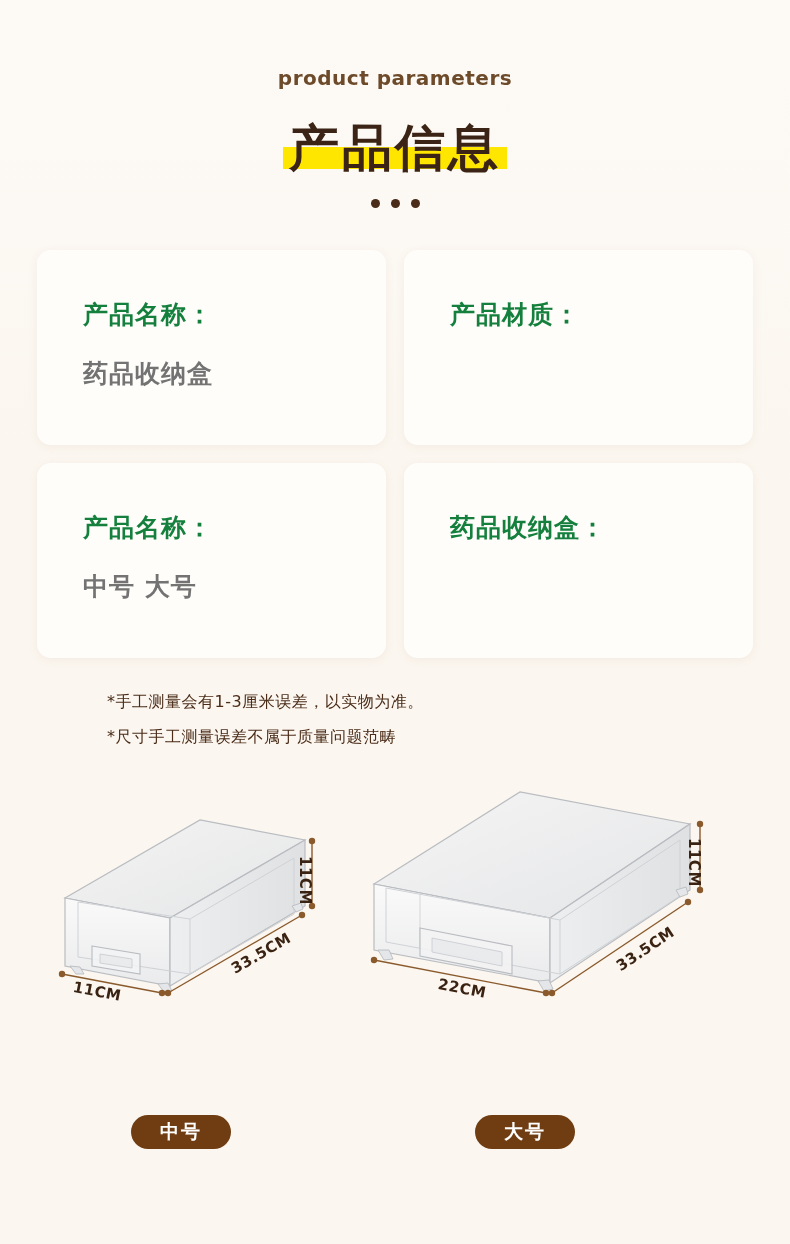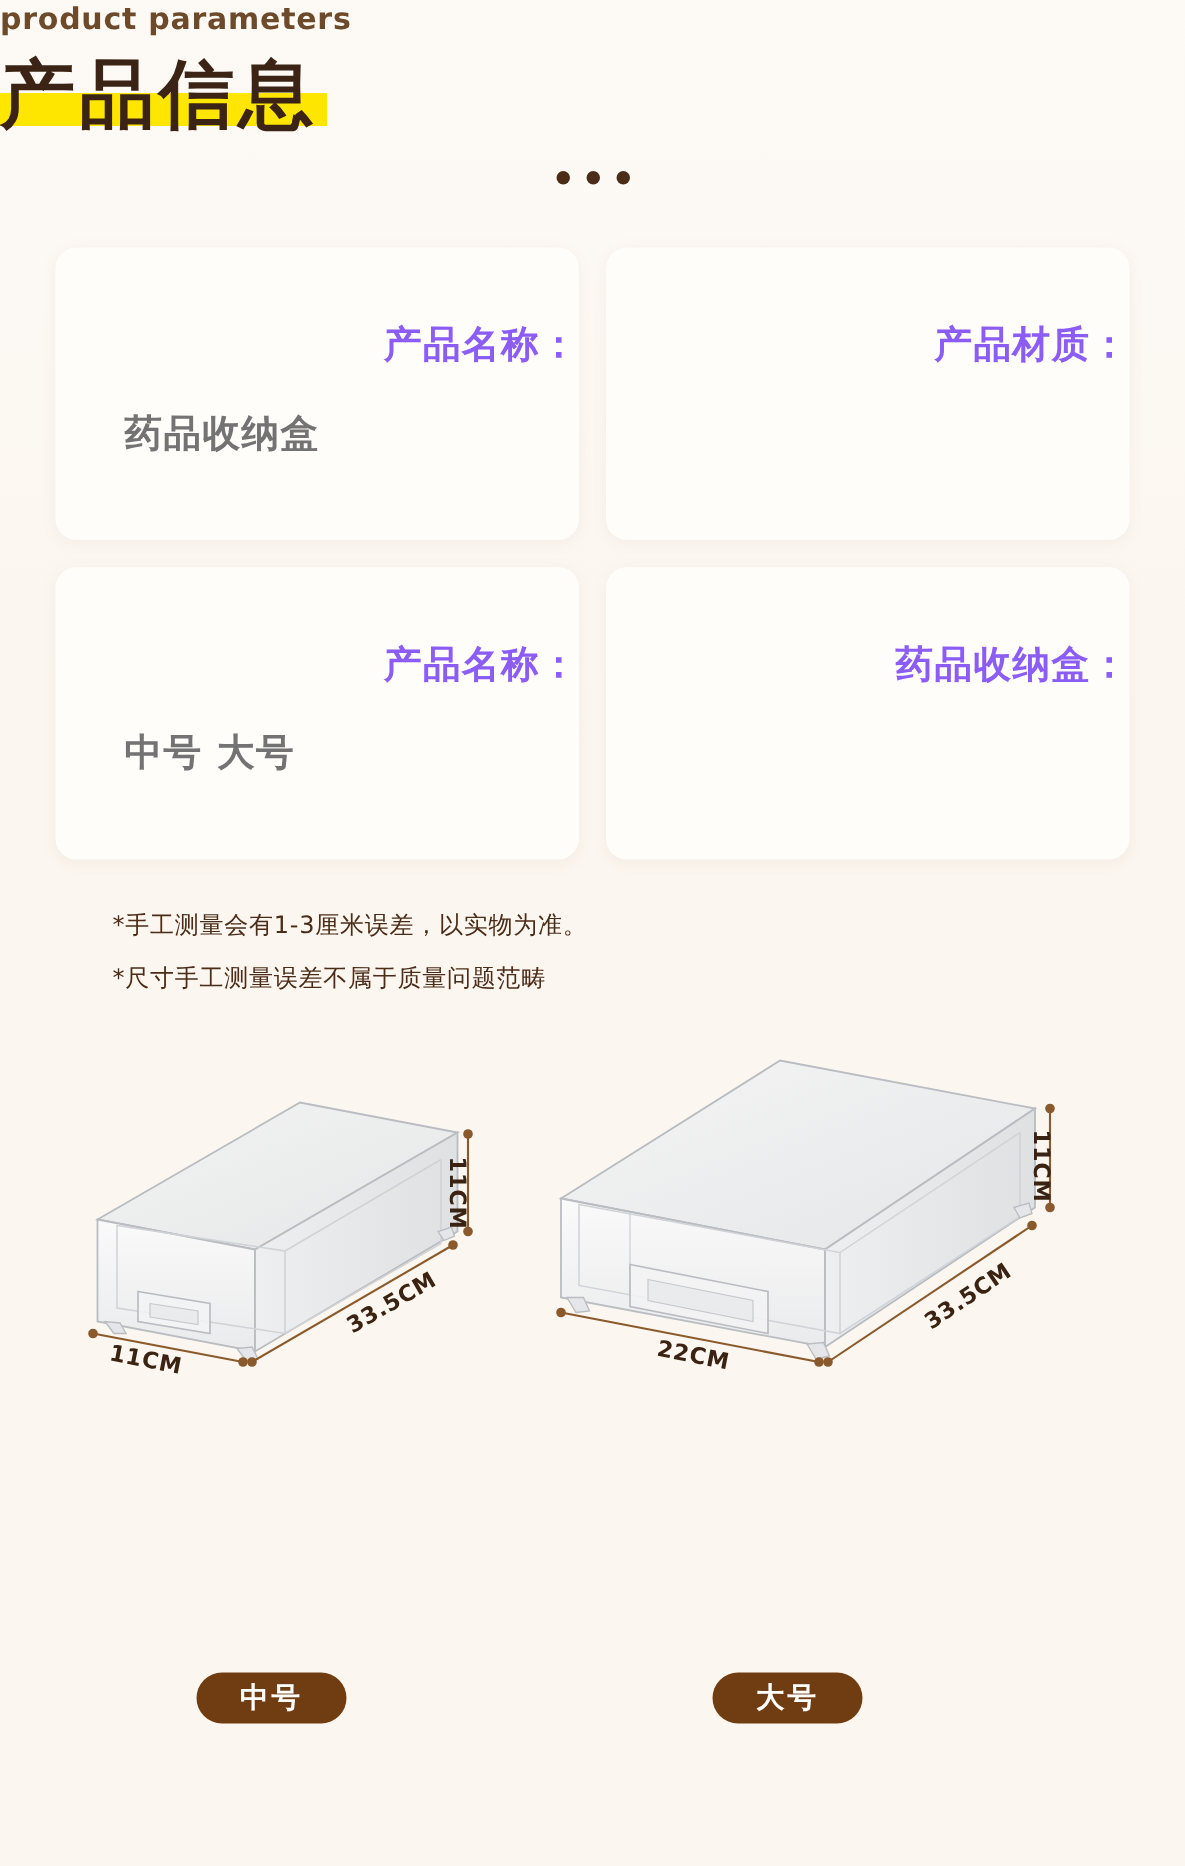--- a/index.html
+++ b/index.html
@@ -17,20 +17,22 @@
 
   .page {
     width: 790px;
     height: 1244px;
     position: relative;
     background: linear-gradient(180deg, #fdfaf6 0%, #fbf6ef 40%, #fbf6ef 100%);
   }
 
   
   .header {
+    text-align: center;
+    padding-top: 66px;
   }
   .eyebrow {
     font-size: 20px;
     letter-spacing: 0.5px;
     color: #6d4a2a;
     font-weight: bold;
     font-family: "DejaVu Sans", sans-serif;
   }
   .title-wrap {
     position: relative;
@@ -48,20 +50,21 @@
   }
   .title {
     position: relative;
     z-index: 1;
     font-size: 50px;
     font-weight: bold;
     color: #3b2415;
     letter-spacing: 3px;
     line-height: 1;
     font-family: "DejaVu Sans", sans-serif;
+    margin-top: 19px;
   }
   .dots {
     margin-top: 26px;
     display: flex;
     justify-content: center;
     gap: 11px;
   }
   .dot {
     width: 9px;
     height: 9px;
@@ -80,25 +83,24 @@
   }
   .card {
     background: #fffdfa;
     border-radius: 14px;
     box-shadow: 0 2px 10px rgba(150,120,90,0.08);
     padding: 48px 0 0 46px;
     box-sizing: border-box;
   }
   .card-label {
     font-size: 25px;
-    color: #8b5cf6;
+    color: #15803d;
     font-weight: bold;
     letter-spacing: 1px;
     font-family: "DejaVu Sans", sans-serif;
-    text-align: right;
   }
   .card-value {
     margin-top: 26px;
     font-size: 25px;
     color: #737373;
     font-weight: bold;
     letter-spacing: 1px;
     font-family: "DejaVu Sans", sans-serif;
   }
 
@@ -108,20 +110,21 @@
     width: 716px;
     padding-left: 38px;
     box-sizing: border-box;
   }
   .note {
     font-size: 16px;
     color: #4a2c18;
     margin-bottom: 14px;
     letter-spacing: 0.5px;
     font-family: "DejaVu Sans", sans-serif;
+    margin-left: 32px;
   }
 
   
   .products {
     margin-top: 30px;
     position: relative;
     height: 360px;
   }
   .product {
     position: absolute;

